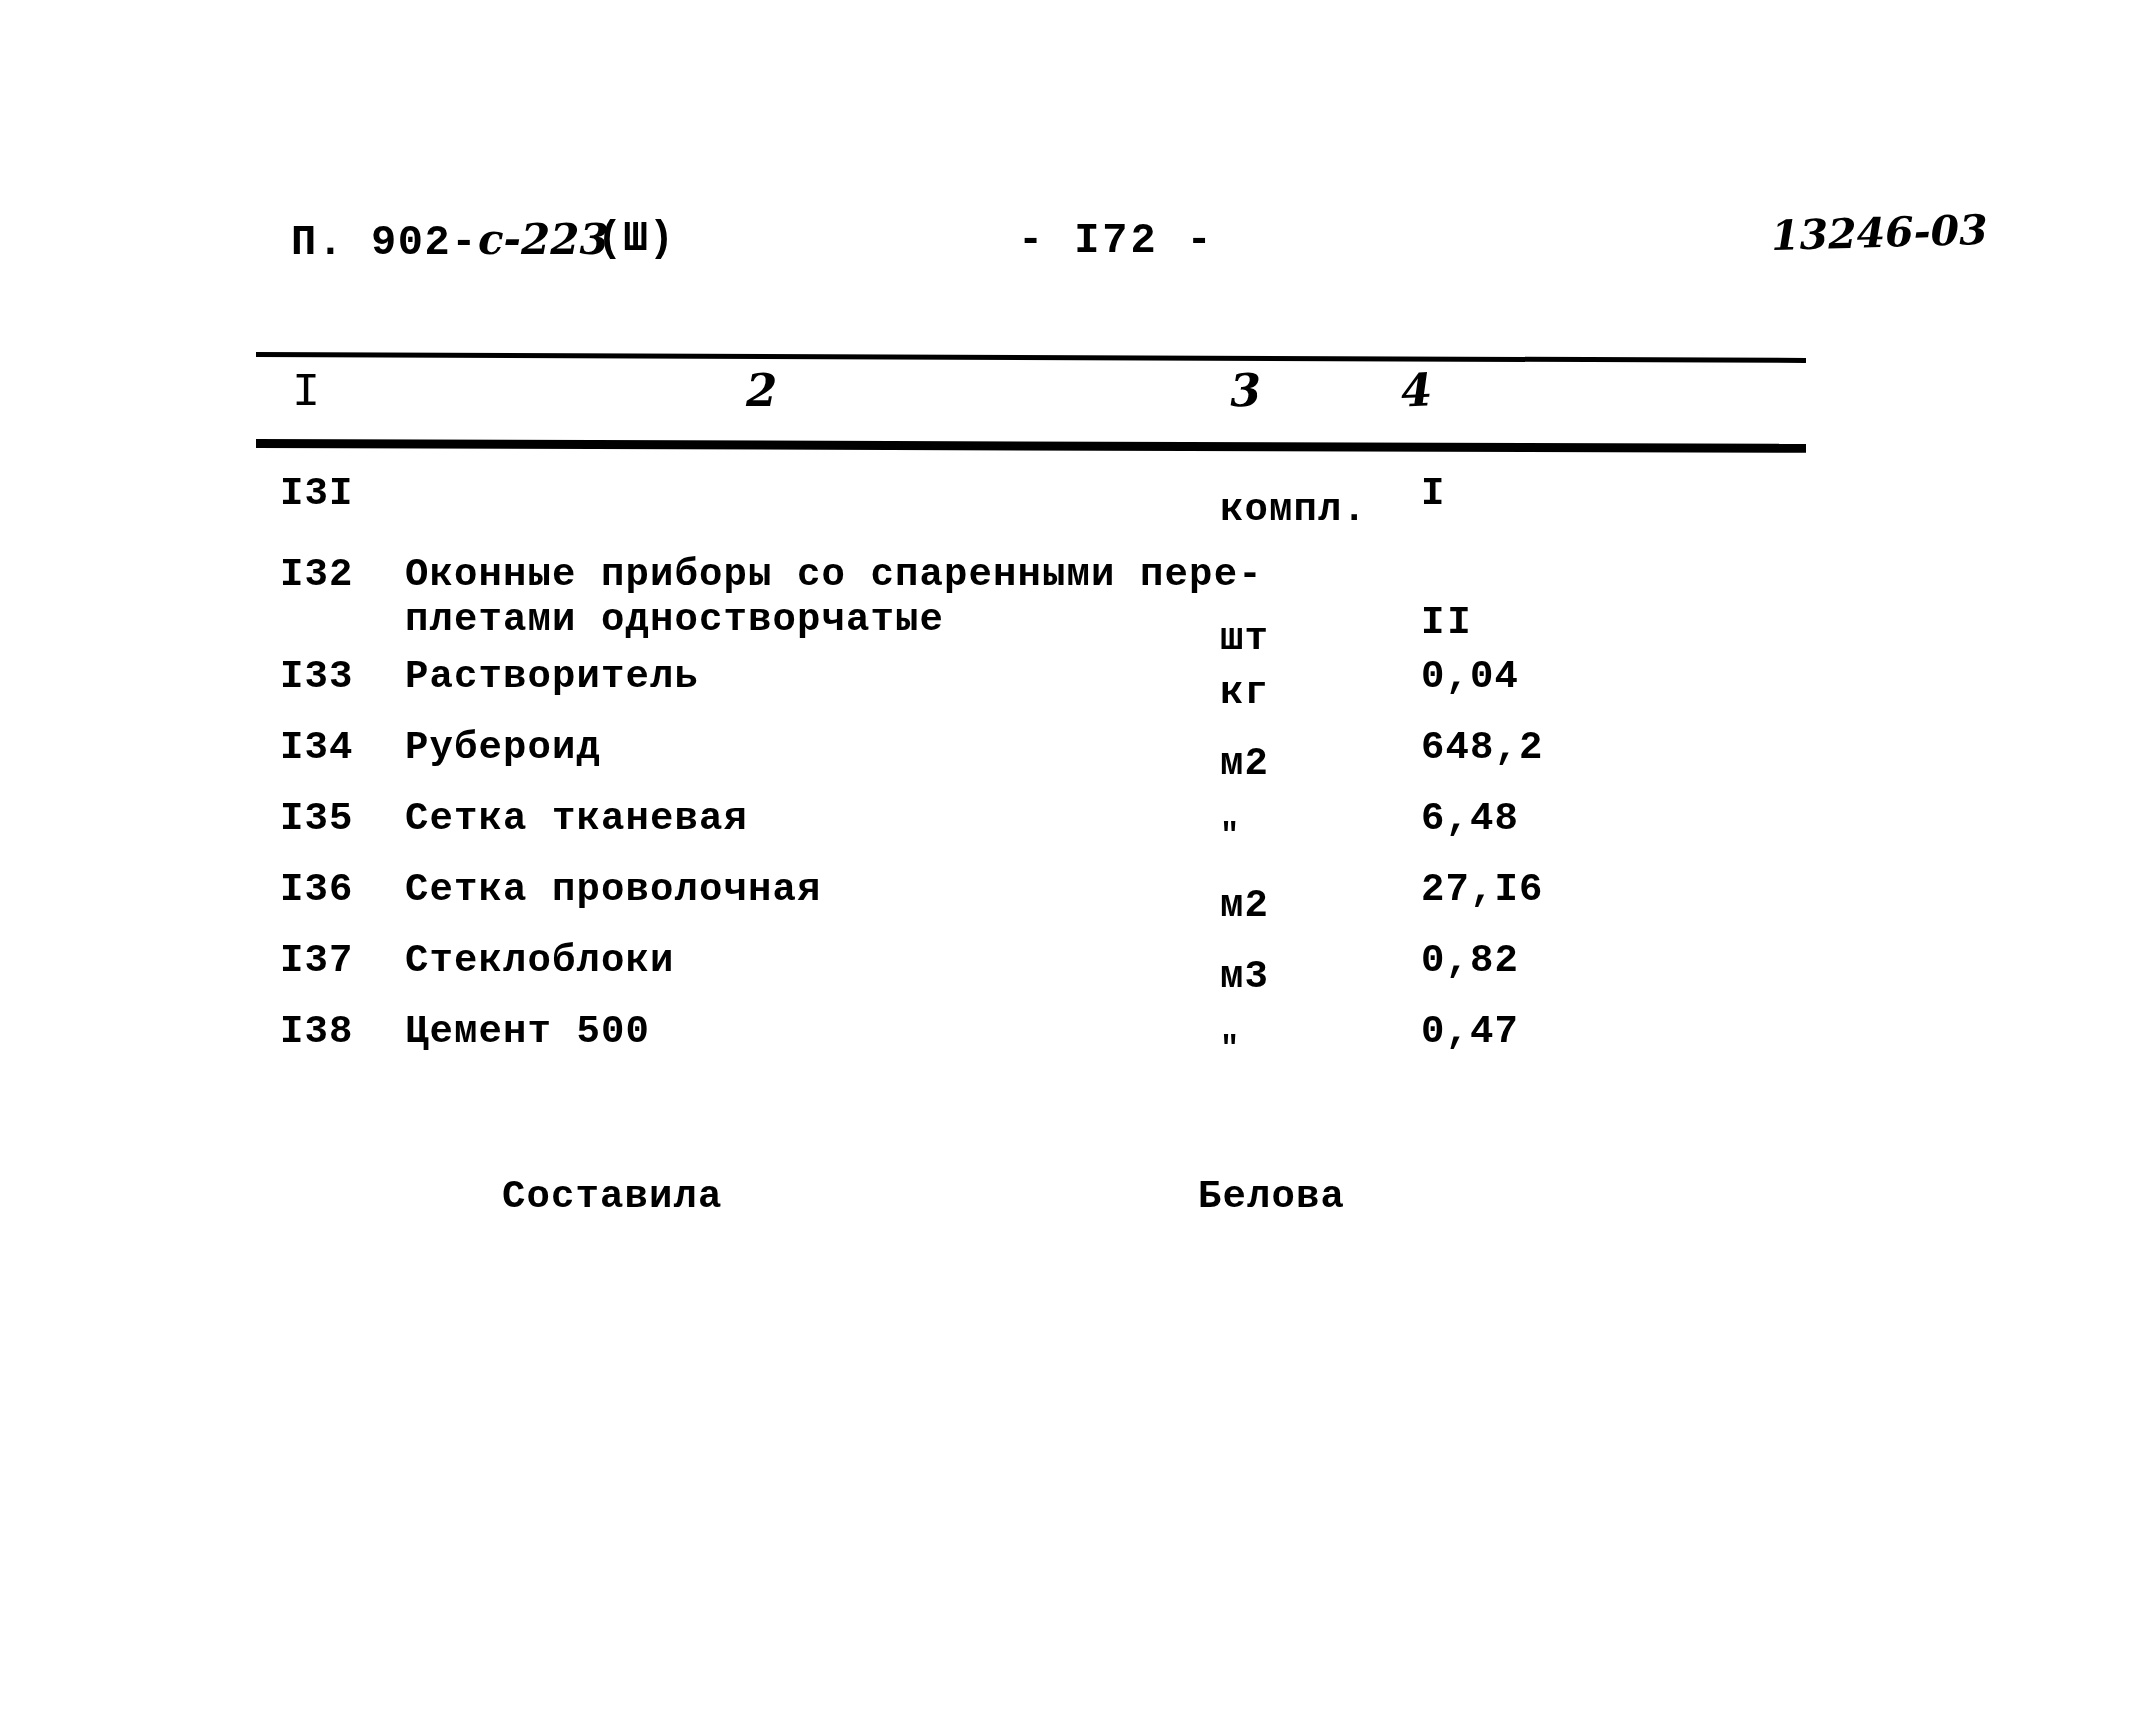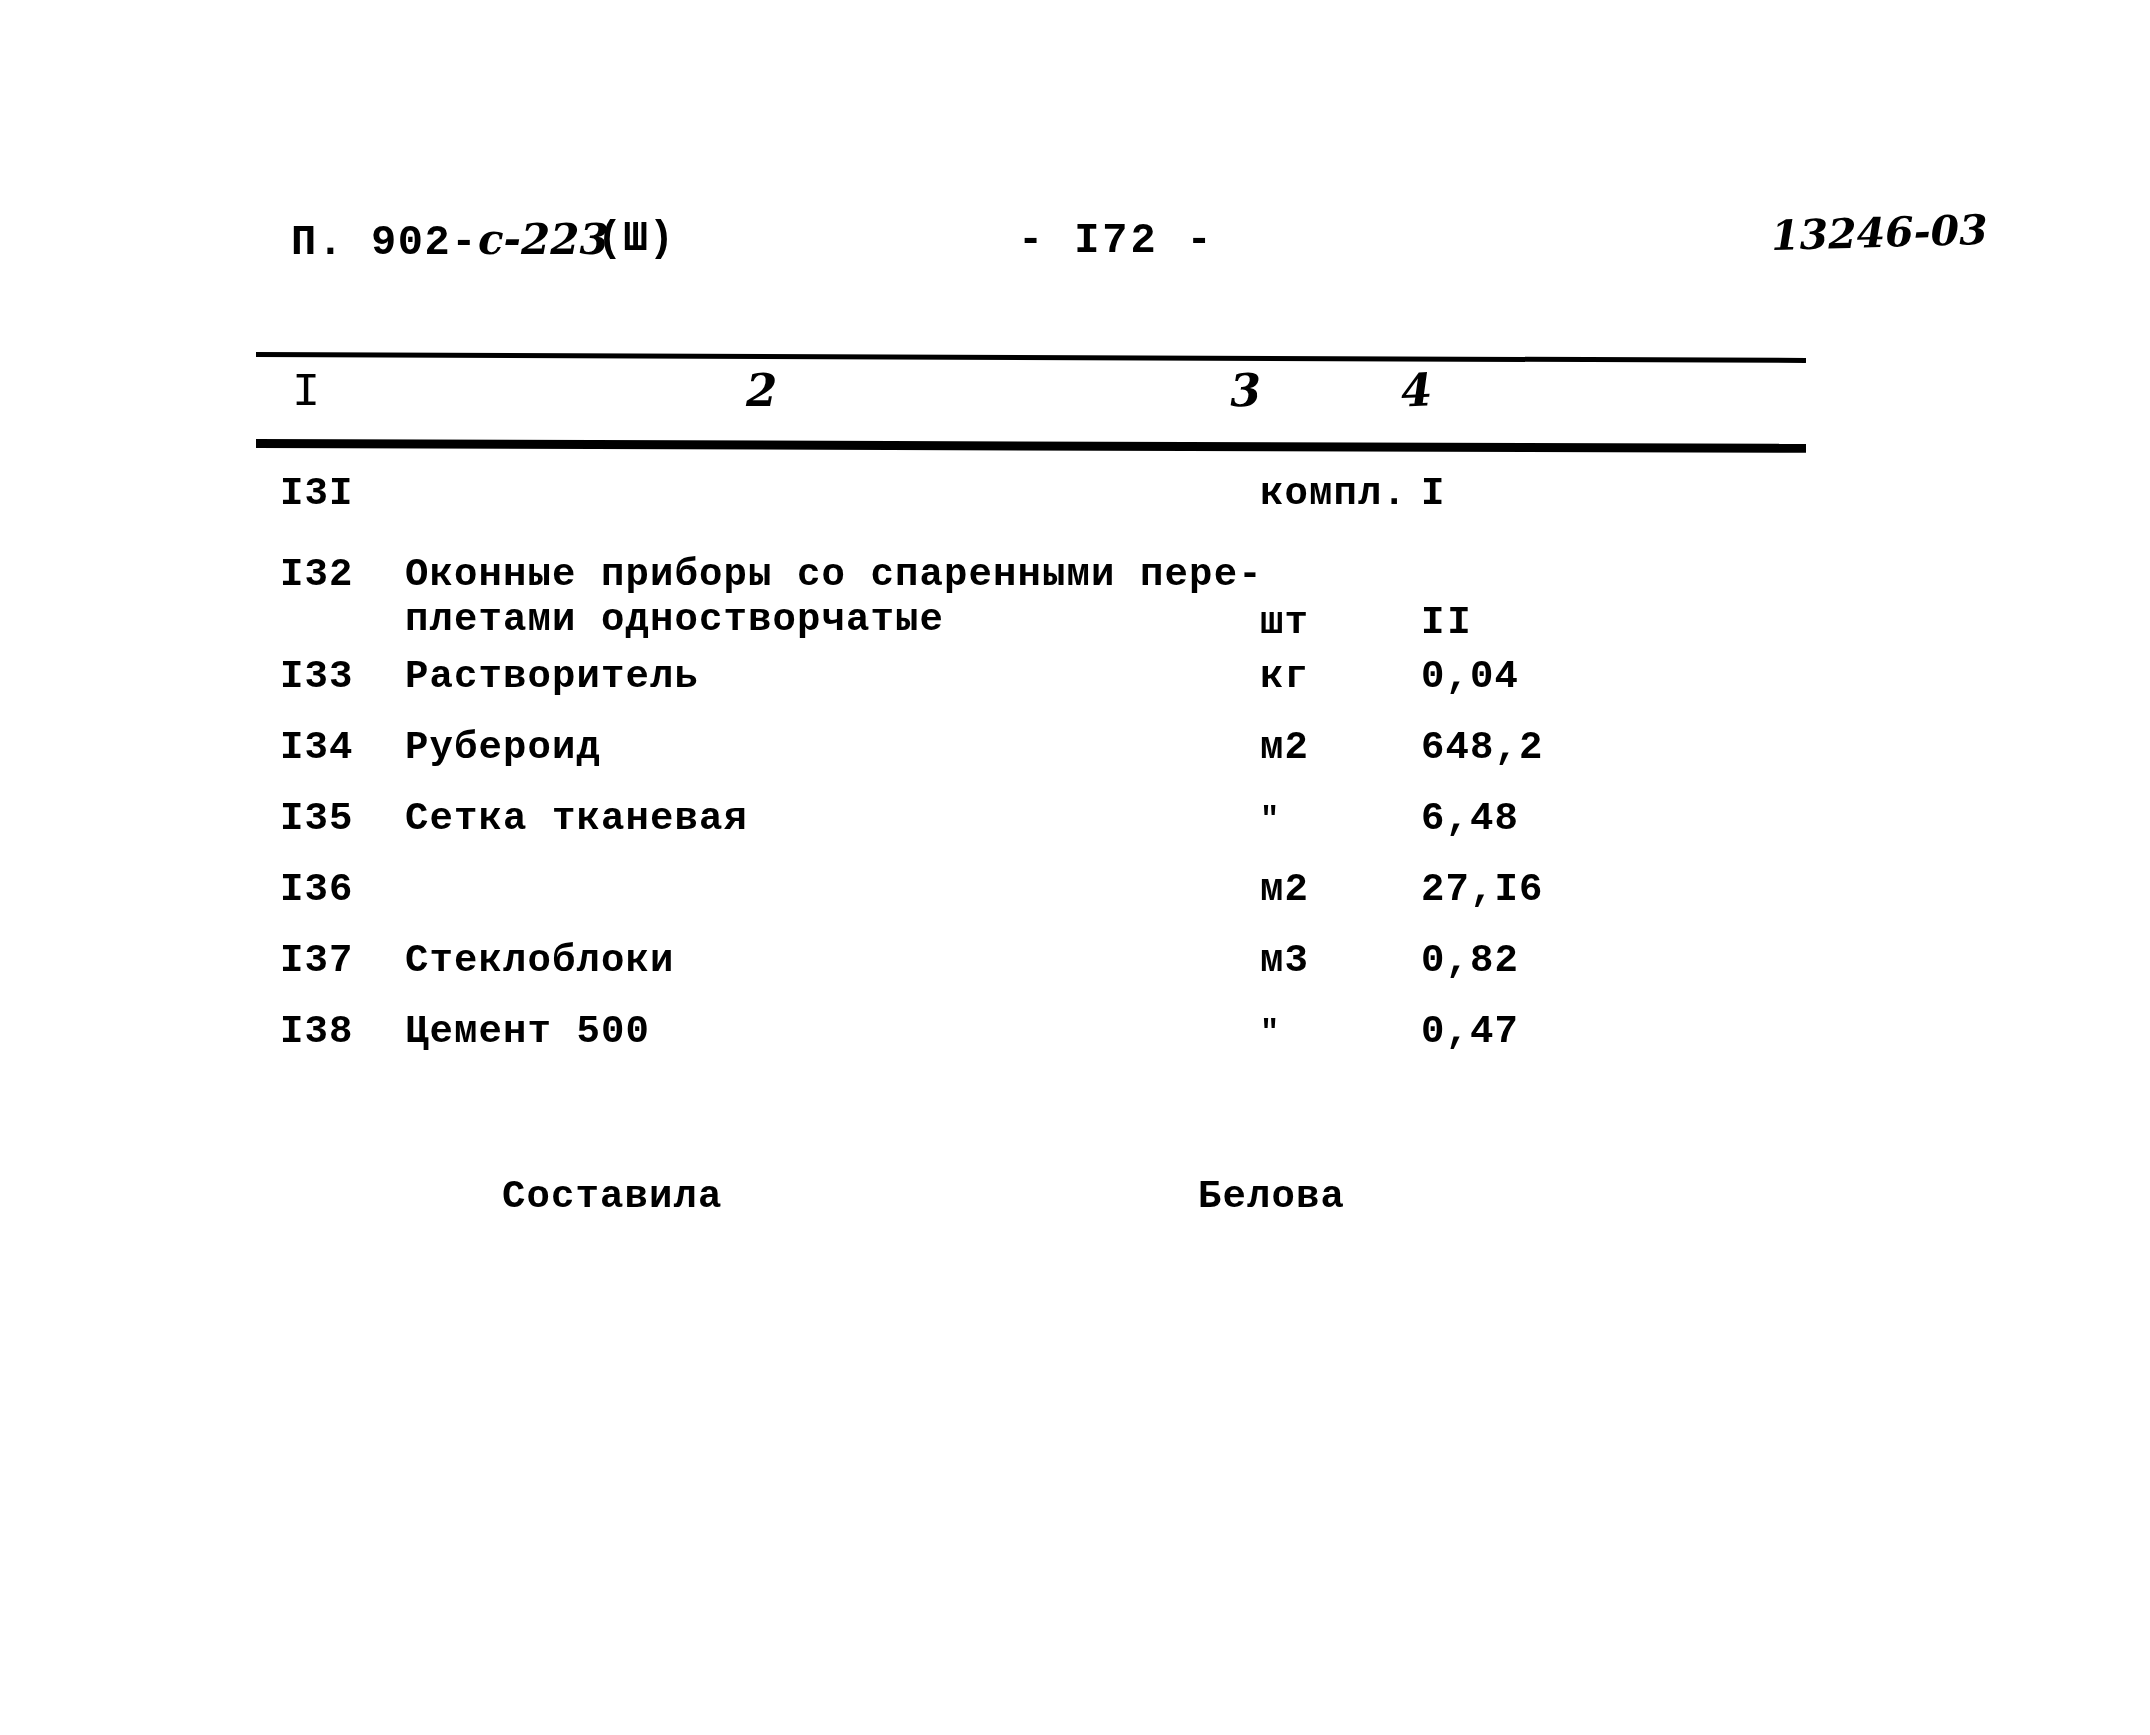--- a/index.html
+++ b/index.html
@@ -131,21 +131,21 @@
   .cell {
     position: absolute;
     font-size: 39px;
     font-weight: 700;
     line-height: 45px;
     letter-spacing: 1.1px;
     white-space: pre;
   }
   .c-num   { left: 256px;  }
   .c-desc  { left: 381px;  }
-  .c-unit  { left: 1236px; }
+  .c-unit  { left: 1196px; margin-top: 16px; }
   .c-qty   { left: 1397px; }
   .c-qty.roman { letter-spacing: 2.9px; }
   .c-unit.ditto { font-size: 32px; letter-spacing: 0; }
   .desc-line2 { display: block; }
 
   
   .row-131 { height: 81px; }
   .row-132 { height: 102px; }
   .row-133 { height: 71px;  }
   .row-134 { height: 71px;  }
@@ -233,20 +233,21 @@
 
     <div class="row row-135">
       <span class="cell c-num">I35</span>
       <span class="cell c-desc">Сетка тканевая</span>
       <span class="cell c-unit ditto">"</span>
       <span class="cell c-qty">6,48</span>
     </div>
 
     <div class="row row-136">
       <span class="cell c-num">I36</span>
+      <span class="cell c-desc">Сетка проволочная</span>
       <span class="cell c-unit">м2</span>
       <span class="cell c-qty">27,I6</span>
     </div>
 
     <div class="row row-137">
       <span class="cell c-num">I37</span>
       <span class="cell c-desc">Стеклоблоки</span>
       <span class="cell c-unit">м3</span>
       <span class="cell c-qty">0,82</span>
     </div>

